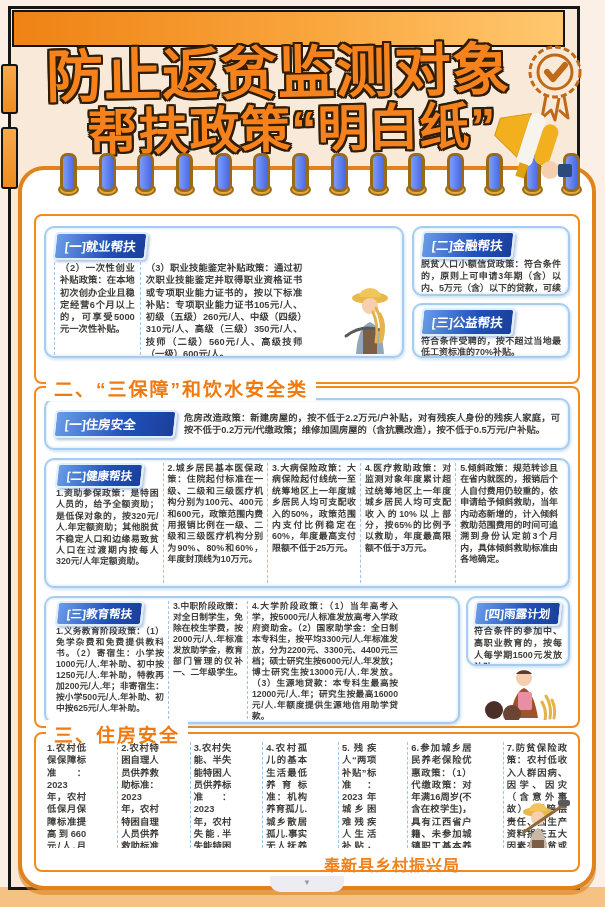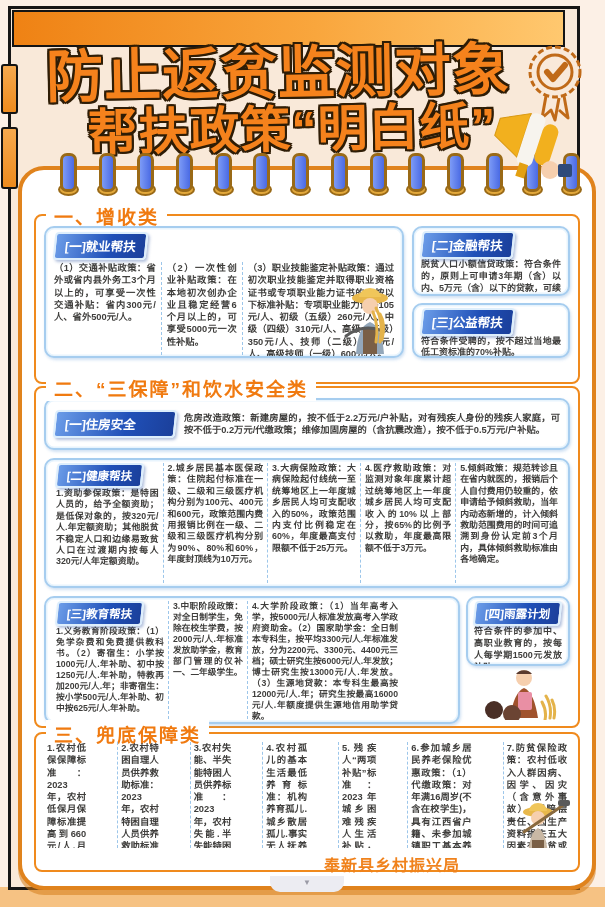--- a/index.html
+++ b/index.html
@@ -175,26 +175,24 @@
     <div class="ring"></div>
     <div class="ring"></div>
     <div class="ring"></div>
     <div class="ring"></div>
     <div class="ring"></div>
     <div class="ring"></div>
     <div class="ring"></div>
   </div>
 
   <div class="sec sec1">
-    <div class="sec-head">一、增收类</div>
     <div class="s1-flex">
       <div class="bluebox emp-box">
         <span class="chip">[一]就业帮扶</span>
         <div class="emp-cols">
-          <div class="emp-c1 txt">（1）交通补贴政策：省外或省内县外务工3个月以上的，可享受一次性交通补贴：省内300元/人、省外500元/人。</div>
           <div class="emp-c2 txt vsep">（2）一次性创业补贴政策：在本地初次创办企业且稳定经营6个月以上的，可享受5000元一次性补贴。</div>
           <div class="emp-c3 txt vsep">（3）职业技能鉴定补贴政策：通过初次职业技能鉴定并取得职业资格证书或专项职业能力证书的，按以下标准补贴：专项职业能力证书105元/人、初级（五级）260元/人、中级（四级）310元/人、高级（三级）350元/人、技师（二级）560元/人、高级技师（一级）600元/人。</div>
         </div>
         
         <div class="farmer">
           <svg width="62" height="72" viewBox="0 0 62 72">
             <ellipse cx="30" cy="14" rx="18" ry="6" fill="#e8b84b"></ellipse>
             <path d="M19 13 a11 9 0 0 1 22 0 z" fill="#f0c65a"></path>
             <circle cx="30" cy="22" r="8" fill="#f6cfae"></circle>
             <path d="M16 70 q2 -28 14 -32 q12 4 14 32 z" fill="#93a7ba"></path>
@@ -259,21 +257,21 @@
             <circle cx="22" cy="42" r="9" fill="#4a2f26"></circle>
             <circle cx="40" cy="46" r="9" fill="#6b4433"></circle>
             <path d="M74 28 q6 10 4 22 M80 32 q4 8 2 18 M70 34 q5 9 3 18" fill="none" stroke="#e4b34a" stroke-width="3" stroke-linecap="round"></path>
           </svg>
         </div>
       </div>
     </div>
   </div>
 
   <div class="sec sec3">
-    <div class="sec-head">三、兜底保障类</div>
+    <div class="sec-head">三、住房安全</div>
     <div class="s3-cols">
       <div class="sc sc1 txt">1.农村低保保障标准：2023年，农村低保月保障标准提高到660元/人,月人均补差水平提高到440元。</div>
       <div class="sc sc2 vsep txt">2.农村特困自理人员供养救助标准：2023年，农村特困自理人员供养救助标准均为每人每月860元。</div>
       <div class="sc sc3 vsep txt">3.农村失能、半失能特困人员供养标准：2023年，农村失能.半失能特困人员供养标准为每人每月1150元。</div>
       <div class="sc sc4 vsep txt">4.农村孤儿的基本生活最低养育标准：机构养育孤儿.城乡散居孤儿.事实无人抚养儿童基本生活保障标准分别为每人每月1820元、1360元、1360元。</div>
       <div class="sc sc5 vsep txt">5.残疾人“两项补贴”标准：2023年城乡困难残疾人生活补贴，城乡重度残疾人护理补贴标准为每人每月100元。</div>
       <div class="sc sc6 vsep txt">6.参加城乡居民养老保险优惠政策：（1）代缴政策：对年满16周岁(不含在校学生)，具有江西省户籍、未参加城镇职工基本养老保险的由县(市、区)政府按100元为基数为其缴纳养老保险费。（2）代发政策：对年满60周岁、未领取国家规定的基本养老保险待遇的，“十四五”时期可以将其纳入城乡居民基本养老保险制度，为其按月发放城乡居民基本养老保险待遇并支付终身。</div>
       <div class="sc sc7 vsep txt">7.防贫保险政策：农村低收入人群因病、因学、因灾（含意外事故）、因赔偿责任、因生产资料损失五大因素有致贫或返贫风险的，可以申请防贫保险，具体理赔程序、要求、标准均按《奉新县巩固拓展脱贫攻坚成果“防贫保”工作实施方案》以及与保险公司签订的保险协议为准。</div>
       <div class="worker">
         <svg width="72" height="74" viewBox="0 0 72 74">

